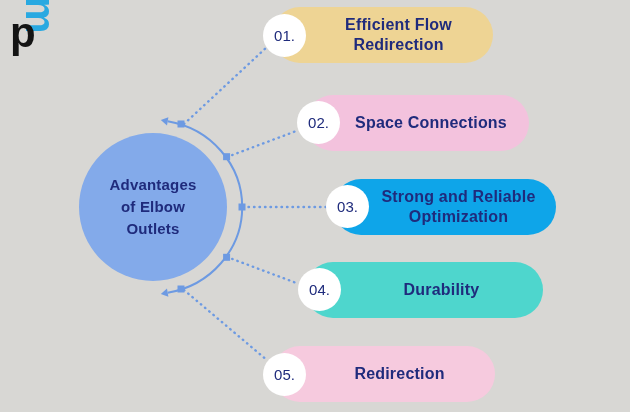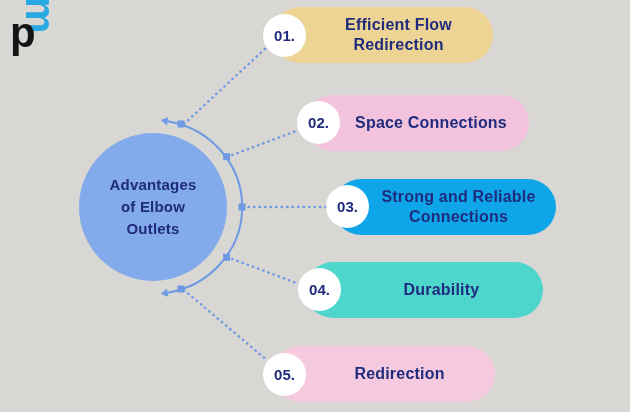--- a/index.html
+++ b/index.html
@@ -34,21 +34,21 @@
   
   .pill{
     position:absolute;height:56px;border-radius:28px;
     display:flex;align-items:center;
     color:#1f2b7c;font-weight:700;font-size:16px;
   }
   .badge{
     position:absolute;width:43px;height:43px;border-radius:50%;
     background:#ffffff;
     display:flex;align-items:center;justify-content:center;
-    font-weight:700;font-size:15px;color:#1f2b7c;
+    font-weight:400;font-size:15px;color:#1f2b7c;
   }
   .pill .label{
     flex:1;text-align:center;line-height:1.25;letter-spacing:.2px;
   }
   .pill .label .line{display:block;white-space:nowrap;}
   .pill .label .line:empty{display:none;}
   #item-0{left:272px;top:7px;width:221px;}   #item-0 .label{padding-left:44px;padding-right:12px;}
   #badge-0{left:263px;top:14px;}
   #item-1{left:305px;top:95px;width:224px;}  #item-1 .label{padding-left:42px;padding-right:14px;}
   #badge-1{left:297px;top:101px;}
@@ -103,21 +103,21 @@
     <span class="label">
       <span class="line">Space Connections</span>
 
     </span>
   </div>
   <div class="badge" id="badge-1">02.</div>
 
   <div class="pill" id="item-2" style="background: #0ea5e9;">
     <span class="label">
       <span class="line">Strong and Reliable</span>
-      <span class="line">Connections</span>
+      <span class="line">Optimization</span>
     </span>
   </div>
   <div class="badge" id="badge-2">03.</div>
 
   <div class="pill" id="item-3" style="background: rgb(78, 214, 205);">
     <span class="label">
       <span class="line">Durability</span>
 
     </span>
   </div>

